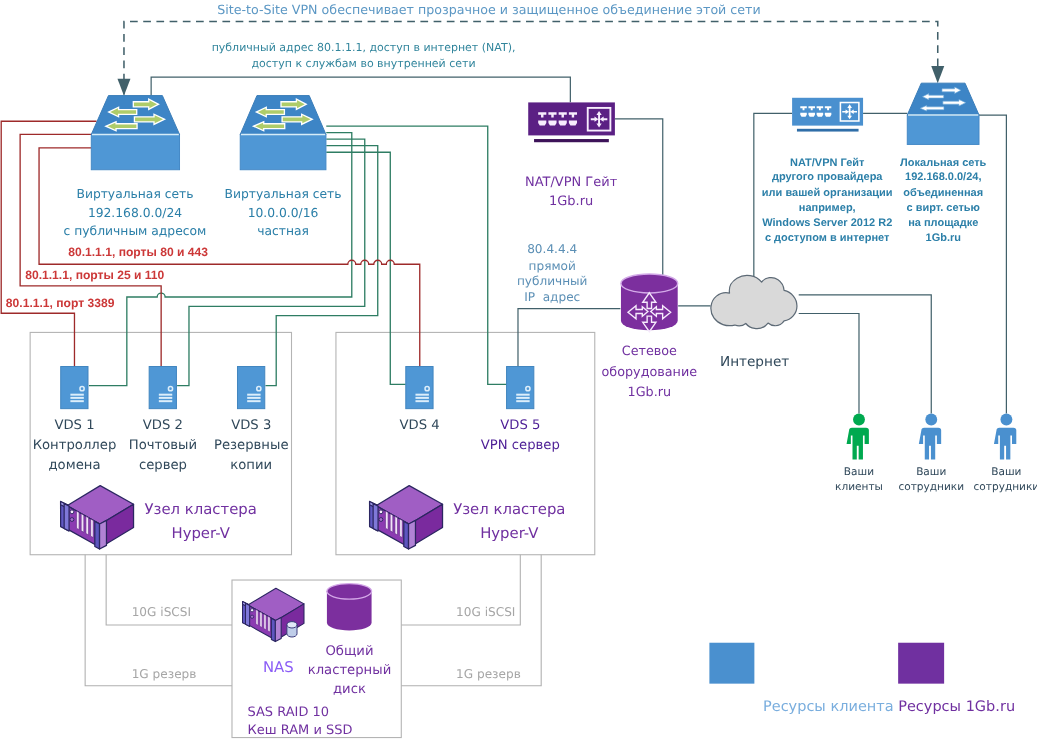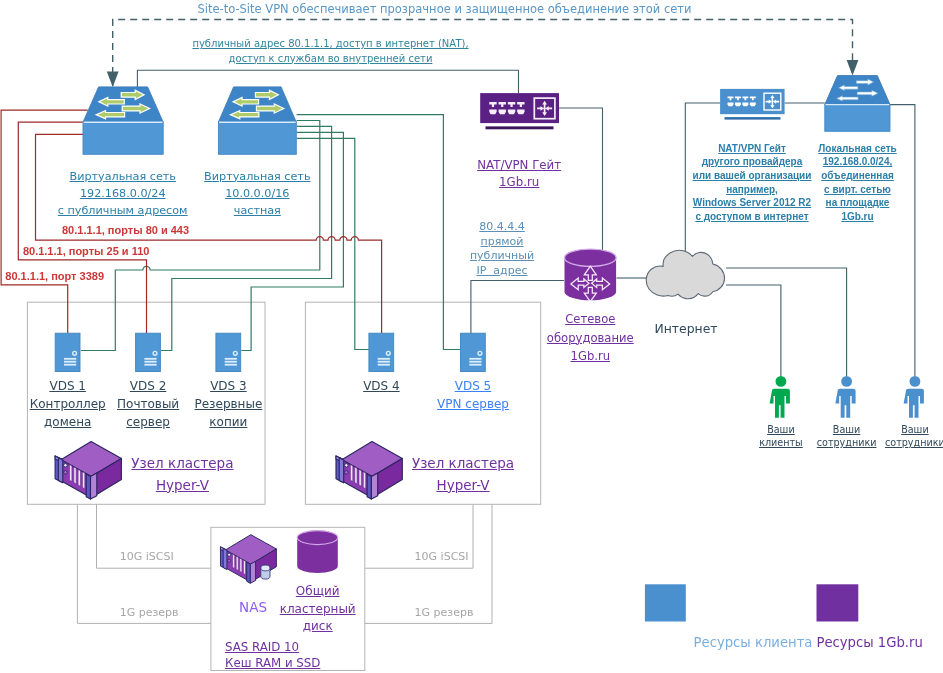--- a/index.html
+++ b/index.html
@@ -1,20 +1,20 @@
 <!DOCTYPE html>
 <html><head>
 <meta charset="utf-8">
 <style>
   html,body{margin:0;padding:0;background:#ffffff;}
   #page{position:relative;width:943px;height:673px;overflow:hidden;background:#ffffff;
         font-family:"DejaVu Sans", sans-serif;}
   #page svg.layer{position:absolute;left:0;top:0;width:943px;height:673px;}
   .lbl{position:absolute;white-space:pre;line-height:1.25;}
-  .lbl>div{line-height:inherit;text-decoration:underline;}
+  .lbl>div{line-height:inherit;}
   .bold{font-weight:bold;font-family:"Liberation Sans", sans-serif;}
 </style>
 </head>
 <body>
 
 <div id="page">
 <svg class="layer" viewBox="0 0 943 673" xmlns="http://www.w3.org/2000/svg">
 <defs>
 <g id="sw-arrows">
 <path d="M38.8,5.45 L52.8,5.45 L52.8,3.5 L59.8,7.15 L52.8,10.8 L52.8,8.85 L38.8,8.85 Z" fill="#aecc6a" stroke="#ffffff" stroke-width="2.4" stroke-linejoin="miter" paint-order="stroke fill"></path>
@@ -275,21 +275,21 @@
 <div class="lbl " style="top:220.0px;left:302.0px;width:400px;text-align:center;color:#5b8fb5;font-size:11.0px;line-height:14.6px;"><div>80.4.4.4</div><div>прямой</div><div>публичный</div><div>IP  адрес</div></div>
 <div class="lbl bold" style="top:141.5px;left:552.0px;width:400px;text-align:center;color:#2b7fa8;font-size:10.0px;line-height:13.7px;"><div>NAT/VPN Гейт</div><div>другого провайдера</div><div>или вашей организации</div><div>например,</div><div>Windows Server 2012 R2</div><div>с доступом в интернет</div></div>
 <div class="lbl bold" style="top:141.5px;left:657.5px;width:400px;text-align:center;color:#2b7fa8;font-size:10.0px;line-height:13.7px;"><div>Локальная сеть</div><div>192.168.0.0/24,</div><div>объединенная</div><div>с вирт. сетью</div><div>на площадке</div><div>1Gb.ru</div></div>
 <div class="lbl bold" style="left:42.0px;top:224.0px;color:#cc3838;font-size:11.0px;margin-left:20px;">80.1.1.1, порты 80 и 443</div>
 <div class="lbl bold" style="left:22.9px;top:244.5px;color:#cc3838;font-size:11.0px;">80.1.1.1, порты 25 и 110</div>
 <div class="lbl bold" style="left:5.3px;top:269.5px;color:#cc3838;font-size:11.0px;">80.1.1.1, порт 3389</div>
 <div class="lbl " style="top:376.5px;left:-132.3px;width:400px;text-align:center;color:#30485a;font-size:12.0px;line-height:18.0px;"><div>VDS 1</div><div>Контроллер</div><div>домена</div></div>
 <div class="lbl " style="top:376.5px;left:-51.900000000000006px;width:400px;text-align:center;color:#30485a;font-size:12.0px;line-height:18.0px;"><div>VDS 2</div><div>Почтовый</div><div>сервер</div></div>
 <div class="lbl " style="top:376.5px;left:28.400000000000006px;width:400px;text-align:center;color:#30485a;font-size:12.0px;line-height:18.0px;"><div>VDS 3</div><div>Резервные</div><div>копии</div></div>
 <div class="lbl " style="top:376.5px;left:181.39999999999998px;width:400px;text-align:center;color:#30485a;font-size:12.0px;line-height:18.0px;"><div>VDS 4</div></div>
-<div class="lbl " style="top:376.5px;left:273.0px;width:400px;text-align:center;color:#3b82f6;font-size:12.0px;line-height:18.0px;"><div>VDS 5</div><div>VPN сервер</div></div>
+<div class="lbl " style="top:376.5px;left:273.0px;width:400px;text-align:center;color:#4c1d95;font-size:12.0px;line-height:18.0px;"><div>VDS 5</div><div>VPN сервер</div></div>
 <div class="lbl " style="top:453.0px;left:-17.599999999999994px;width:400px;text-align:center;color:#7030a0;font-size:13.5px;line-height:21.5px;"><div>Узел кластера</div><div>Hyper-V</div></div>
 <div class="lbl " style="top:453.0px;left:263.0px;width:400px;text-align:center;color:#7030a0;font-size:13.5px;line-height:21.5px;"><div>Узел кластера</div><div>Hyper-V</div></div>
 <div class="lbl" style="left:203px;width:100px;top:599px;text-align:center;color:#8b5cf6;font-size:13.5px;">NAS</div>
 <div class="lbl " style="top:583.0px;left:117.69999999999999px;width:400px;text-align:center;color:#7030a0;font-size:12.0px;line-height:17.5px;"><div>Общий</div><div>кластерный</div><div>диск</div></div>
 <div class="lbl" style="left:225.0px;top:638.5px;color:#7030a0;font-size:11.8px;line-height:16.0px;"><div>SAS RAID 10</div><div>Кеш RAM и SSD</div></div>
 <div class="lbl" style="left:119.7px;top:550.0px;color:#a6a6a6;font-size:11.0px;">10G iSCSI</div>
 <div class="lbl" style="left:414.6px;top:550.0px;color:#a6a6a6;font-size:11.0px;">10G iSCSI</div>
 <div class="lbl" style="left:119.7px;top:606.0px;color:#a6a6a6;font-size:11.0px;">1G резерв</div>
 <div class="lbl" style="left:414.6px;top:606.0px;color:#a6a6a6;font-size:11.0px;">1G резерв</div>
 <div class="lbl " style="top:310.0px;left:390.29999999999995px;width:400px;text-align:center;color:#7030a0;font-size:11.6px;line-height:18.6px;"><div>Сетевое</div><div>оборудование</div><div>1Gb.ru</div></div>

